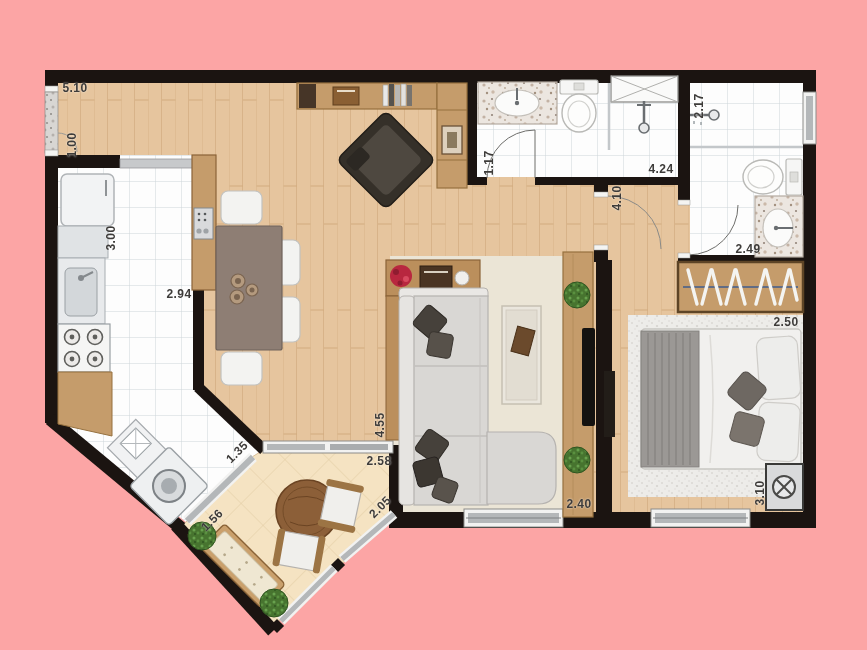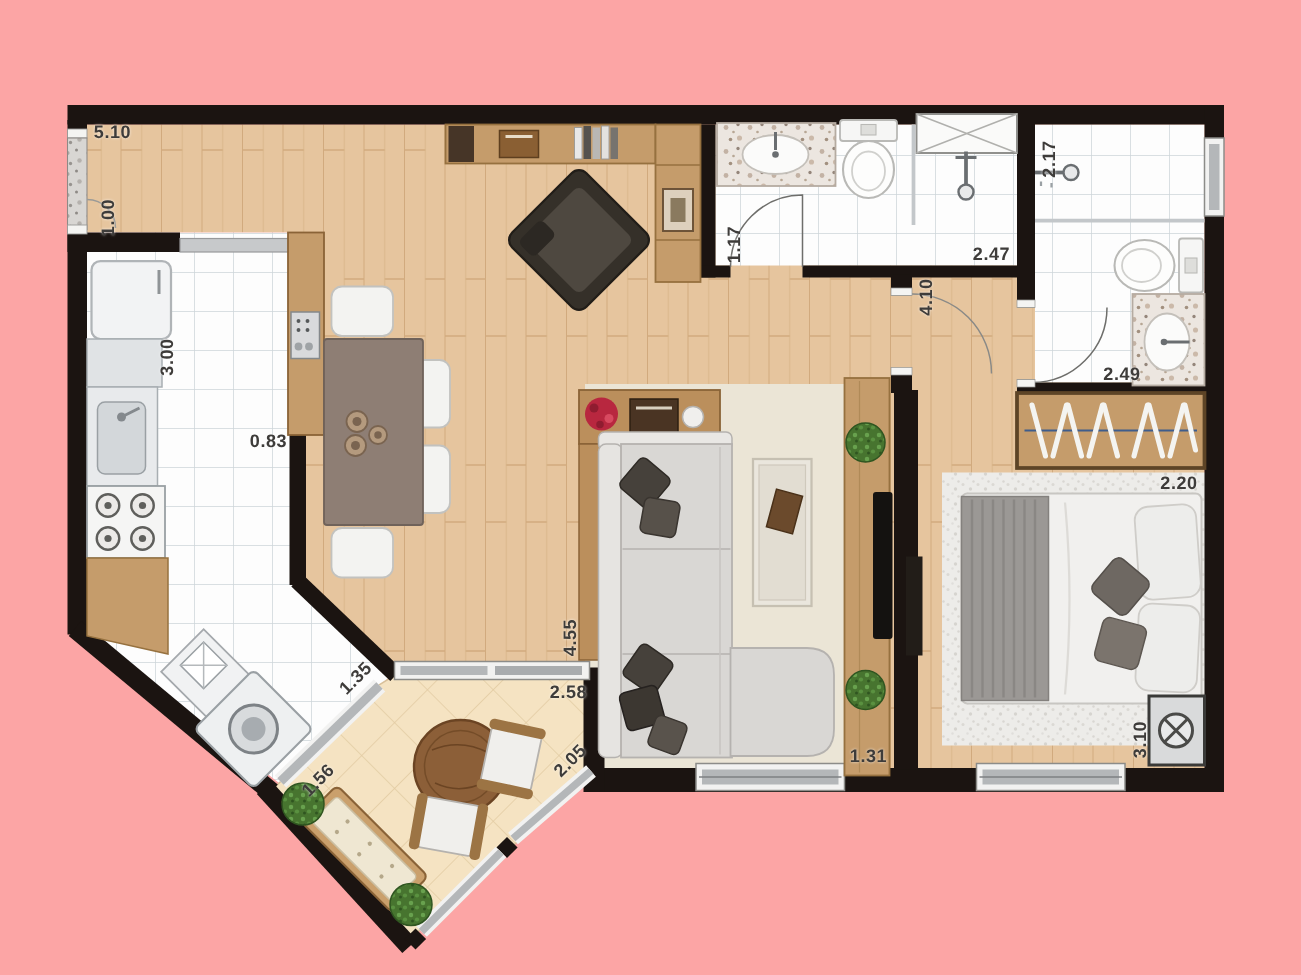--- a/index.html
+++ b/index.html
@@ -400,28 +400,28 @@
     <g>
       <rect x="266" y="594" width="17" height="17" transform="rotate(45 274 602)" fill="#7a5a36" stroke="#55391d" stroke-width="1"></rect>
       <circle cx="274" cy="603" r="14" fill="url(#leaf)" stroke="#2f5520" stroke-width="1"></circle>
     </g>
   </g>
 </svg>
 
 <div class="dim" style="left:75px;top:88px;--r:0deg">5.10</div>
 <div class="dim" style="left:72px;top:145px;--r:-90deg">1.00</div>
 <div class="dim" style="left:111px;top:238px;--r:-90deg">3.00</div>
-<div class="dim" style="left:179px;top:294px;--r:0deg">0.83</div>
+<div class="dim" style="left:179px;top:294px;--r:0deg">2.94</div>
 <div class="dim" style="left:237px;top:452px;--r:-45deg">1.35</div>
 <div class="dim" style="left:212px;top:520px;--r:-45deg">1.56</div>
 <div class="dim" style="left:379px;top:461px;--r:0deg">2.58</div>
 <div class="dim" style="left:380px;top:507px;--r:-45deg">2.05</div>
 <div class="dim" style="left:380px;top:425px;--r:-90deg">4.55</div>
-<div class="dim" style="left:579px;top:504px;--r:0deg">1.31</div>
+<div class="dim" style="left:579px;top:504px;--r:0deg">2.40</div>
 <div class="dim" style="left:489px;top:163px;--r:-90deg">1.17</div>
-<div class="dim" style="left:661px;top:169px;--r:0deg">2.47</div>
+<div class="dim" style="left:661px;top:169px;--r:0deg">4.24</div>
 <div class="dim" style="left:617px;top:198px;--r:-90deg">4.10</div>
 <div class="dim" style="left:699px;top:106px;--r:-90deg">2.17</div>
 <div class="dim" style="left:748px;top:249px;--r:0deg">2.49</div>
-<div class="dim" style="left:786px;top:322px;--r:0deg">2.20</div>
+<div class="dim" style="left:786px;top:322px;--r:0deg">2.50</div>
 <div class="dim" style="left:760px;top:493px;--r:-90deg">3.10</div>
 
 </div>
 
 </body></html>

